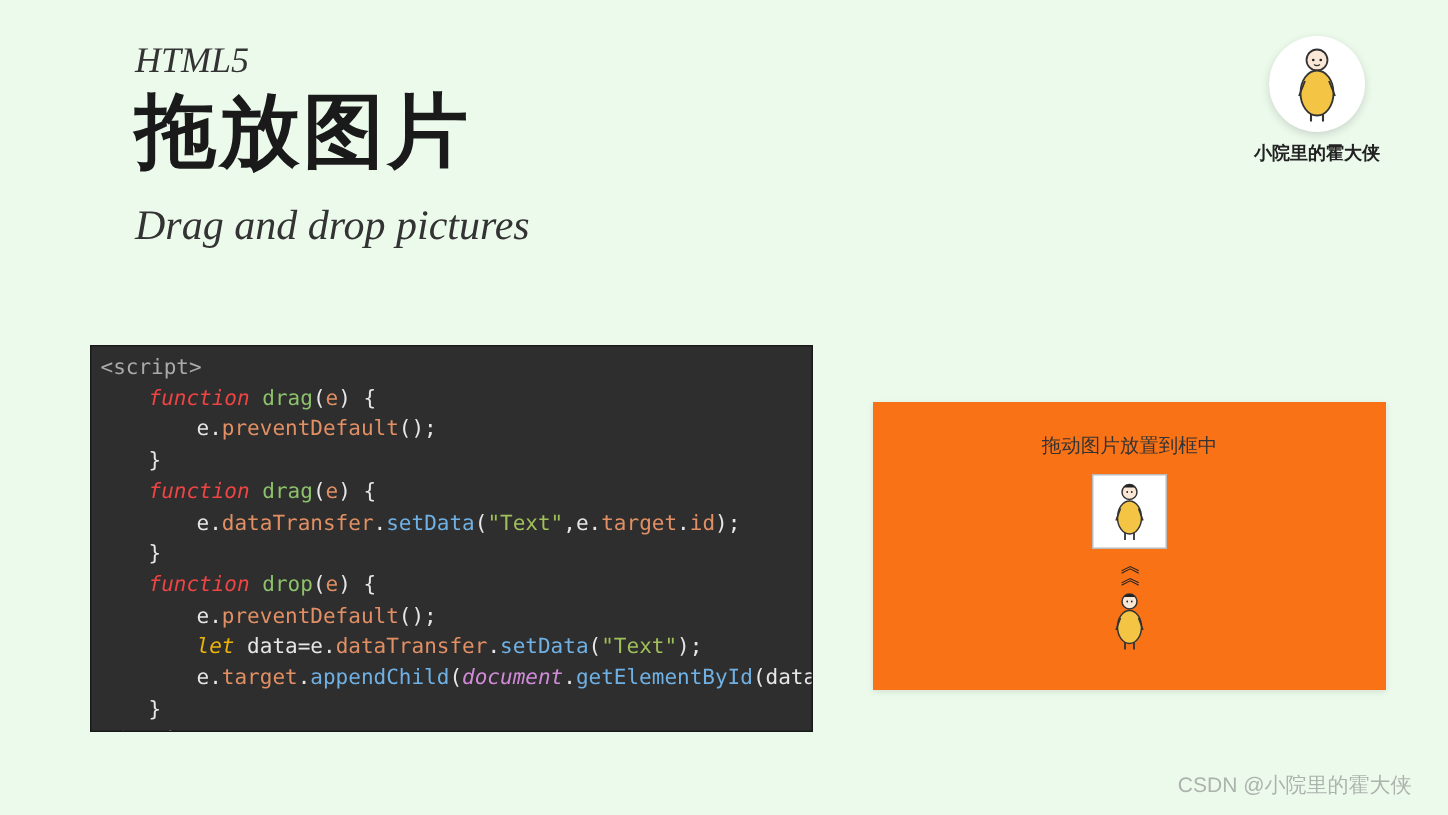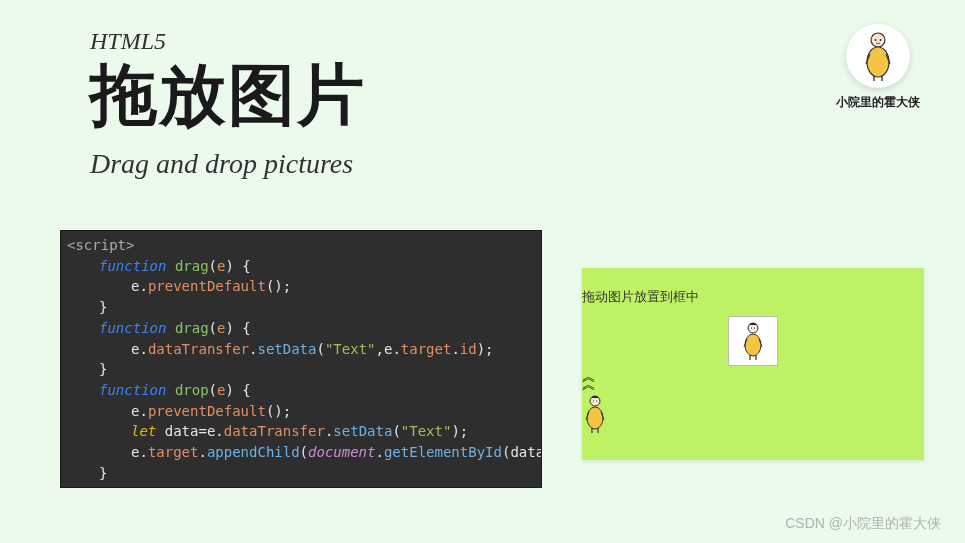--- a/index.html
+++ b/index.html
@@ -16,21 +16,21 @@
     left: 90px;
     top: 28px;
   }
   .subtitle-top {
     font-style: italic;
     font-size: 24px;
     color: #333;
     font-family: Georgia, serif;
   }
   .title-main {
-    font-size: 67px;
+    font-size: 54px;
     font-weight: 900;
     color: #1a1a1a;
     line-height: 1.0;
     margin-top: 6px;
     letter-spacing: 2px;
   }
   .subtitle-en {
     font-style: italic;
     font-size: 28px;
     color: #333;
@@ -69,42 +69,42 @@
     border: 1px solid #1a1a1a;
     font-family: Consolas, Menlo, monospace;
     font-size: 14px;
     line-height: 20.7px;
     color: #ccc;
     padding: 4px 6px;
     white-space: pre;
     overflow: hidden;
   }
   .code-panel .tag { color: #aaa; text-align: right; }
-  .code-panel .kw  { color: #3b82f6; font-style: italic; }
+  .code-panel .kw  { color: #ef4444; font-style: italic; }
   .code-panel .fn  { color: #8cc26a; }
   .code-panel .pn  { color: #e6e6e6; }
   .code-panel .prm { color: #e28f64; }
   .code-panel .obj { color: #e6e6e6; }
   .code-panel .m   { color: #e28f64; }
   .code-panel .call{ color: #6fb1e4; }
   .code-panel .str { color: #9fbf5a; }
   .code-panel .doc { color: #d18ad8; font-style: italic; }
   .code-panel .let { color: #eab308; font-style: italic;}
   .ind1 { padding-left: 32px; display:inline-block;}
   .ind2 { padding-left: 64px; display:inline-block;}
 
   .demo-panel {
     position: absolute;
     left: 582px;
     top: 268px;
     width: 342px;
     height: 192px;
-    background: #bef264;
+    background: #f97316;
     box-shadow: 0 1px 4px rgba(0,0,0,0.1);
-    text-align: left;
+    text-align: center;
     padding-top: 20px;
   }
   .demo-caption {
     font-size: 13px;
     color: #333;
     margin-bottom: 10px;
   }
   .drop-box {
     width: 50px;
     height: 50px;

